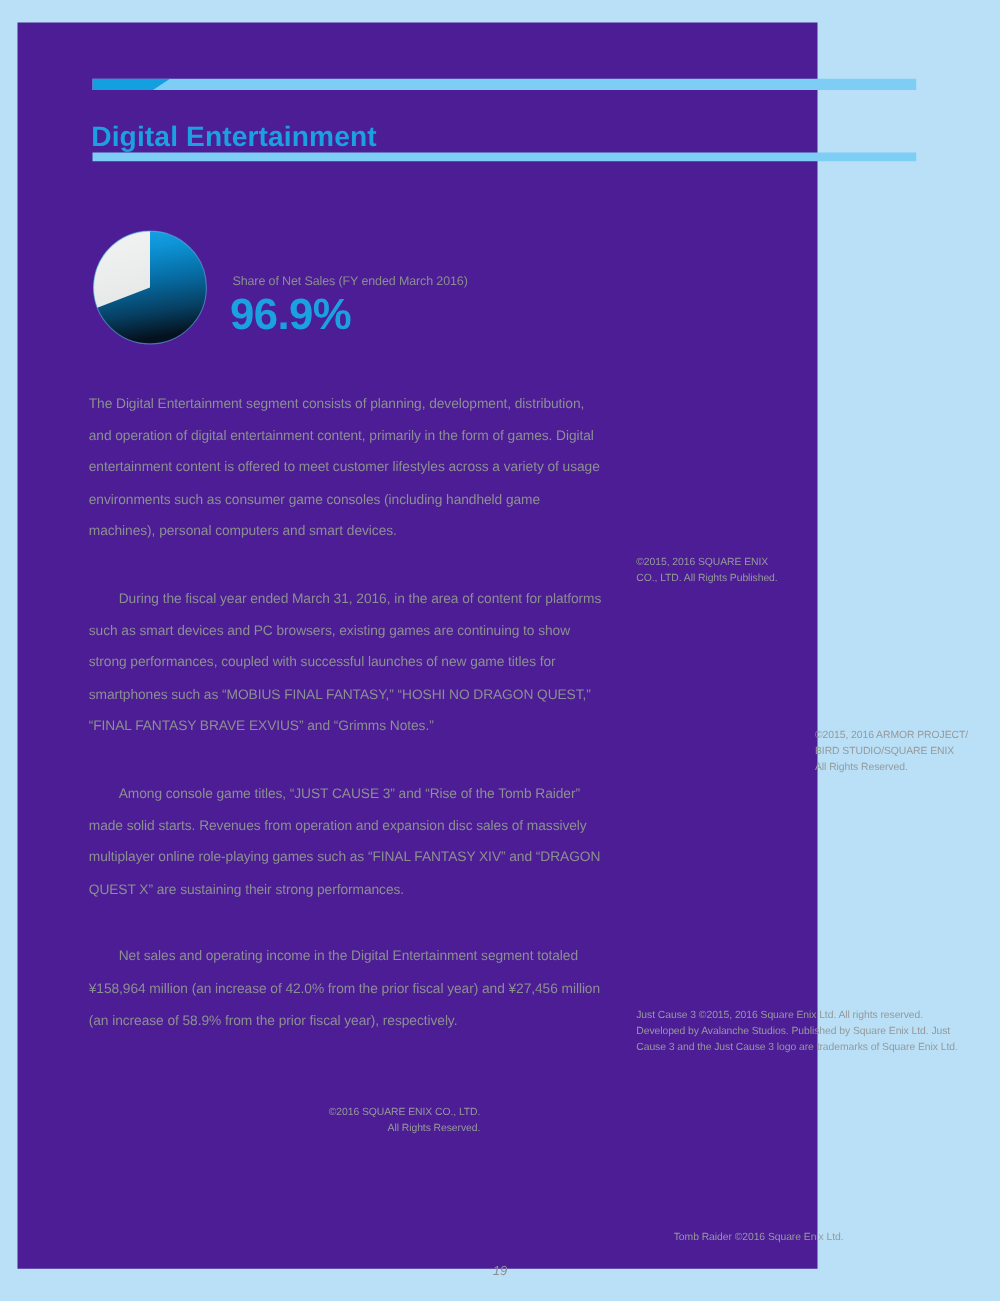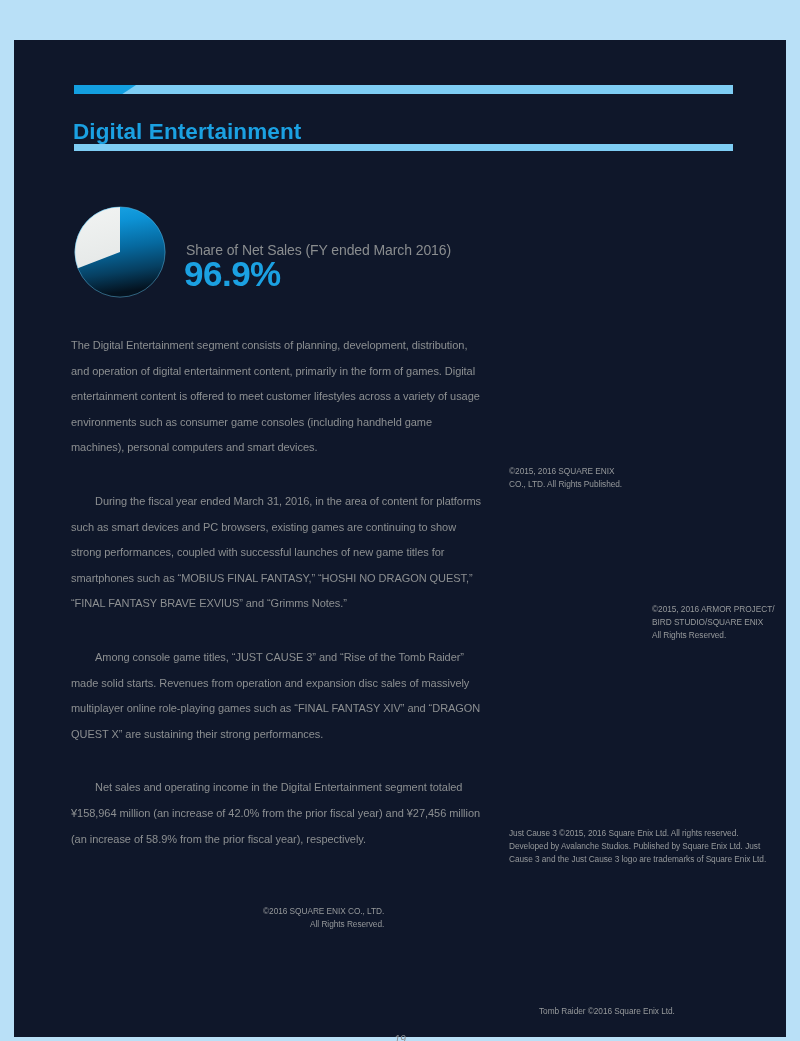--- a/index.html
+++ b/index.html
@@ -17,24 +17,24 @@
 
   
   #page-frame {
     position: absolute;
     inset: 0;
     background: #b9e0f7;
   }
   #page-sheet {
     position: absolute;
     left: 14px;
-    top: 40px;
-    width: 772px;
+    top: 18px;
+    width: 640px;
     height: 997px;
-    background: #0f172a;
+    background: #4c1d95;
   }
 
   
   #content {
     position: absolute;
     left: 0;
     top: 0;
     width: 772px;
     height: 997px;
   }
@@ -87,21 +87,21 @@
     position: absolute;
     left: 0;
     top: 0;
     width: 96px;
     height: 96px;
   }
   #share-label {
     position: absolute;
     left: 114px;
     top: 38px;
-    font-size: 14px;
+    font-size: 10px;
     color: #8a8d8f;
     letter-spacing: -0.1px;
     white-space: nowrap;
   }
   #share-value {
     position: absolute;
     left: 112px;
     top: 50px;
     font-size: 35px;
     font-weight: bold;

